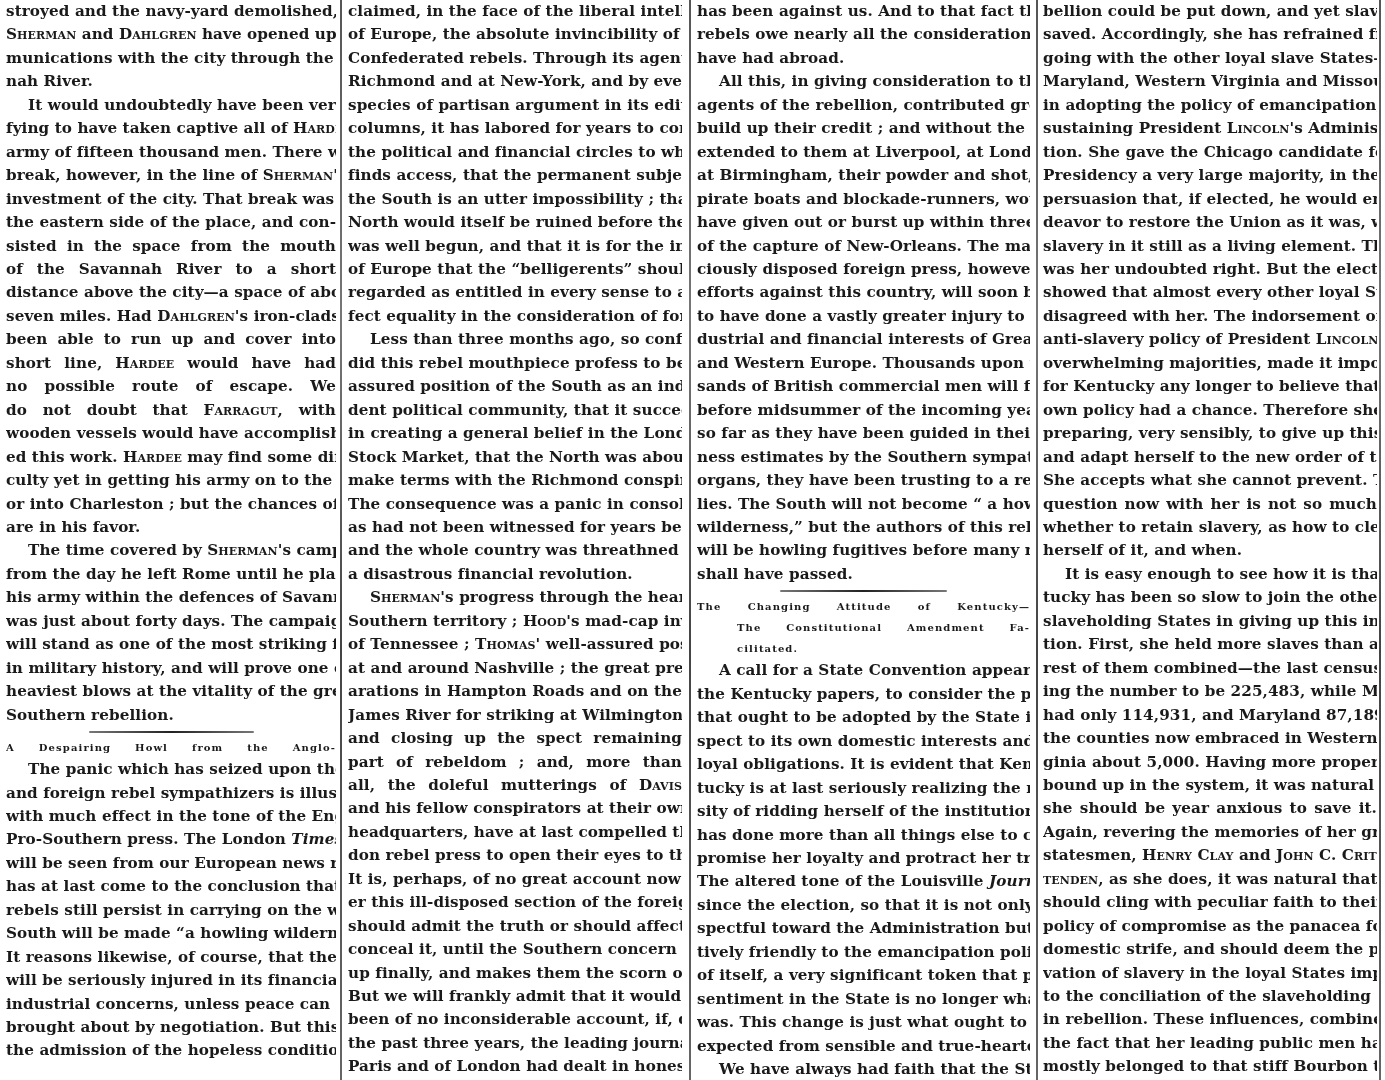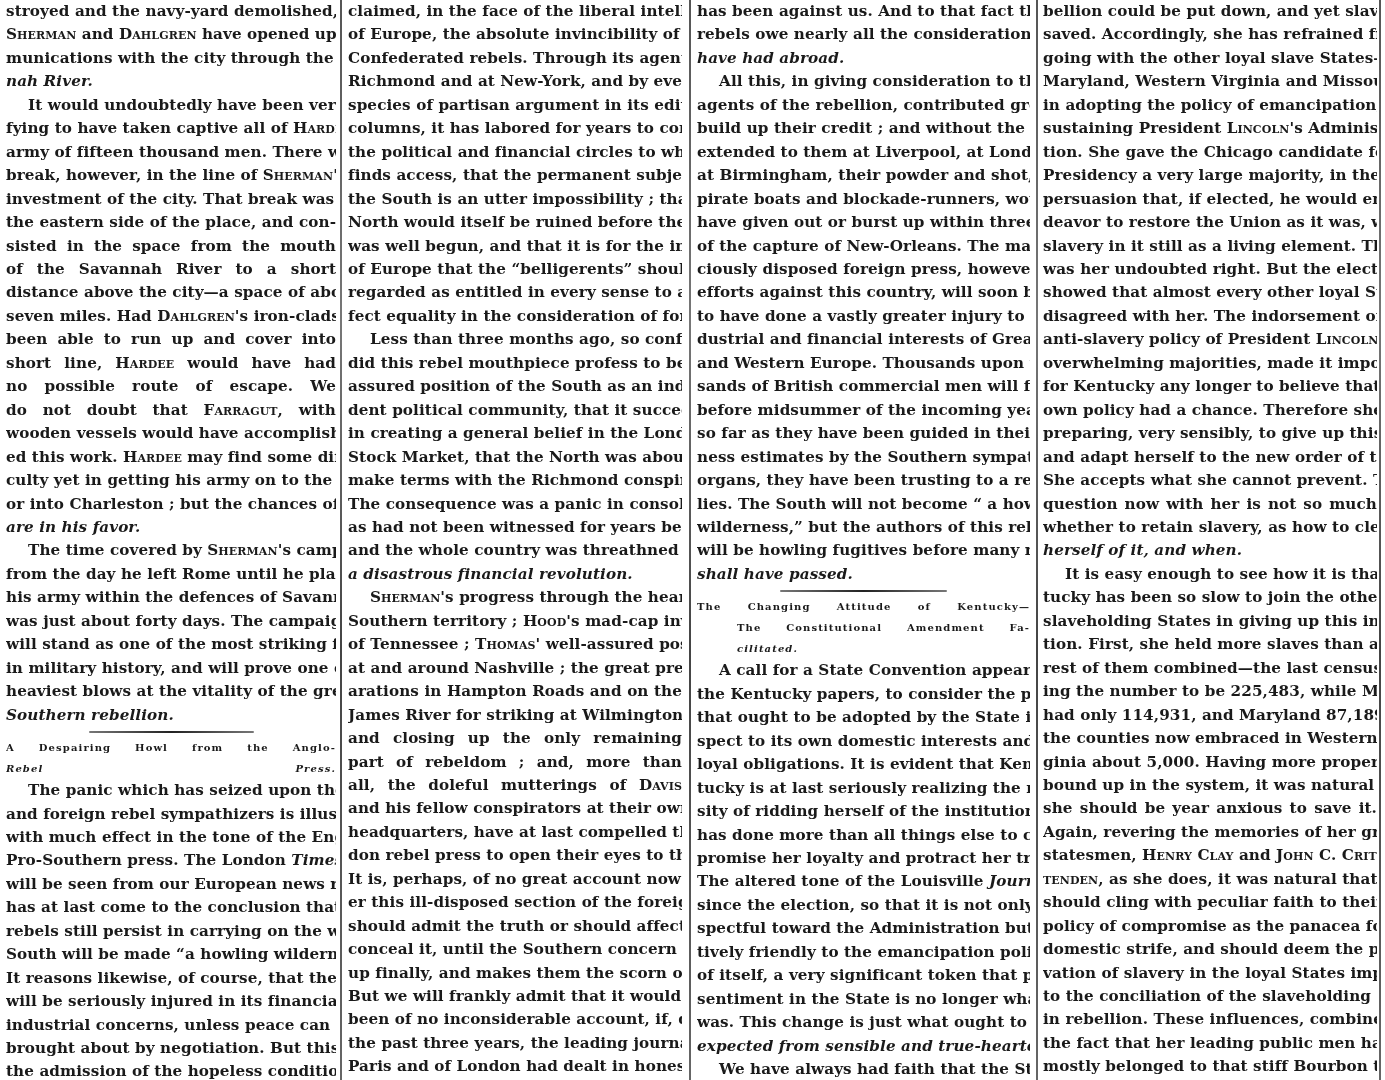--- a/index.html
+++ b/index.html
@@ -13,21 +13,21 @@
   .page { position: absolute; left: 0; top: 0; width: 1385px; height: 1080px; }
   .col {
     position: absolute; top: 0; height: 1080px;
     box-sizing: border-box;
     font-size: 15.2px;
     line-height: 23.45px;
     letter-spacing: 0.1px;
     font-weight: 600;
   }
   .line { display: block; white-space: nowrap; text-align-last: justify; text-align: justify; overflow: hidden; }
-  .line.last { text-align-last: left; font-style: italic; }
+  .line.last { text-align-last: left; }
   .line.indent { padding-left: 22px; }
   .line.center { text-align: center; text-align-last: center; }
   .divider {
     position: absolute; top: 0; width: 2px; height: 1080px;
     background: linear-gradient(#555, #777 30%, #444 60%, #666);
   }
   .rule {
     height: 10px; position: relative;
   }
   .rule::before {
@@ -79,21 +79,20 @@
       <span class="line">from the day he left Rome until he planted</span>
       <span class="line">his army within the defences of Savannah,</span>
       <span class="line">was just about forty days. The campaign</span>
       <span class="line">will stand as one of the most striking feats</span>
       <span class="line">in military history, and will prove one of the</span>
       <span class="line">heaviest blows at the vitality of the great</span>
       <span class="line last">Southern rebellion.</span>
       <div class="rule"></div>
       <div class="headline">
         <span class="line">A Despairing Howl from the Anglo-</span>
-        <span class="line last center">Rebel Press.</span>
       </div>
       <span class="line indent">The panic which has seized upon the home</span>
       <span class="line">and foreign rebel sympathizers is illustrated</span>
       <span class="line">with much effect in the tone of the English</span>
       <span class="line">Pro-Southern press. The London <span class="it">Times</span>, it</span>
       <span class="line">will be seen from our European news report,</span>
       <span class="line">has at last come to the conclusion that, if the</span>
       <span class="line">rebels still persist in carrying on the war, the</span>
       <span class="line">South will be made “a howling wilderness.”</span>
       <span class="line">It reasons likewise, of course, that the North</span>
@@ -127,21 +126,21 @@
       <span class="line">The consequence was a panic in consols such</span>
       <span class="line">as had not been witnessed for years before,</span>
       <span class="line">and the whole country was threathned with</span>
       <span class="line last">a disastrous financial revolution.</span>
       <span class="line indent"><span class="sc">Sherman</span>'s progress through the heart of the</span>
       <span class="line">Southern territory ; <span class="sc">Hood</span>'s mad-cap invasion</span>
       <span class="line">of Tennessee ; <span class="sc">Thomas</span>' well-assured position</span>
       <span class="line">at and around Nashville ; the great prep-</span>
       <span class="line">arations in Hampton Roads and on the</span>
       <span class="line">James River for striking at Wilmington,</span>
-      <span class="line">and closing up the only remaining</span>
+      <span class="line">and closing up the spect remaining</span>
       <span class="line">part of rebeldom ; and, more than</span>
       <span class="line">all, the doleful mutterings of <span class="sc">Davis</span></span>
       <span class="line">and his fellow conspirators at their own</span>
       <span class="line">headquarters, have at last compelled the Lon-</span>
       <span class="line">don rebel press to open their eyes to the truth.</span>
       <span class="line">It is, perhaps, of no great account now wheth-</span>
       <span class="line">er this ill-disposed section of the foreign press</span>
       <span class="line">should admit the truth or should affect to</span>
       <span class="line">conceal it, until the Southern concern bursts</span>
       <span class="line">up finally, and makes them the scorn of Europe.</span>

